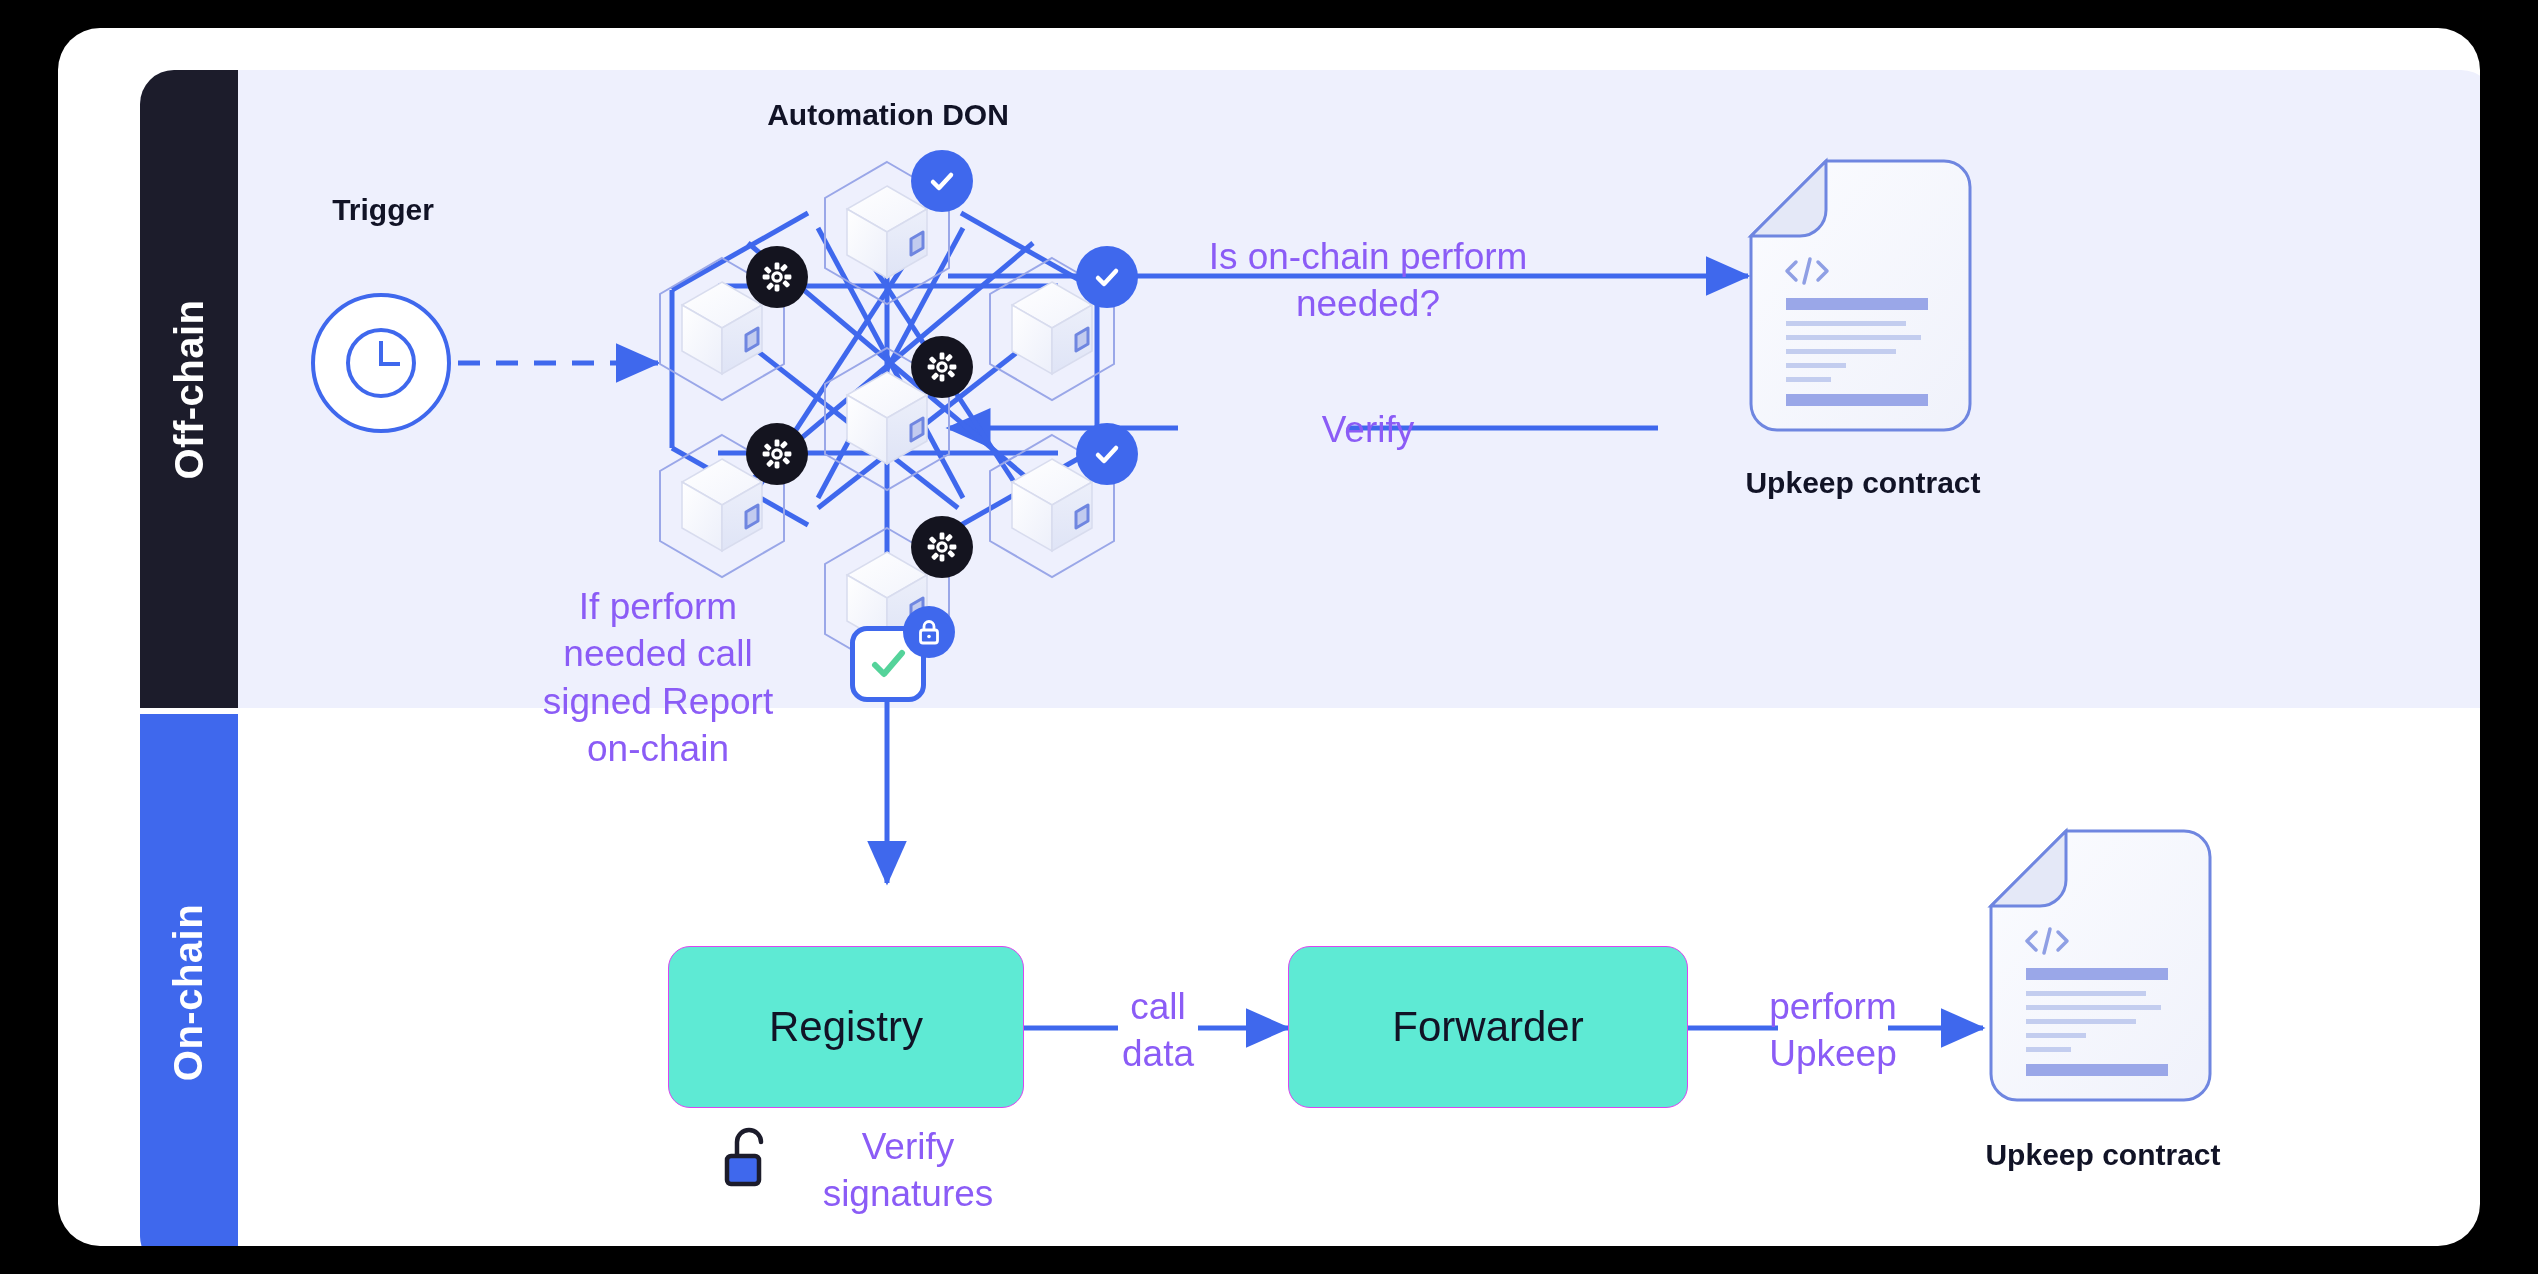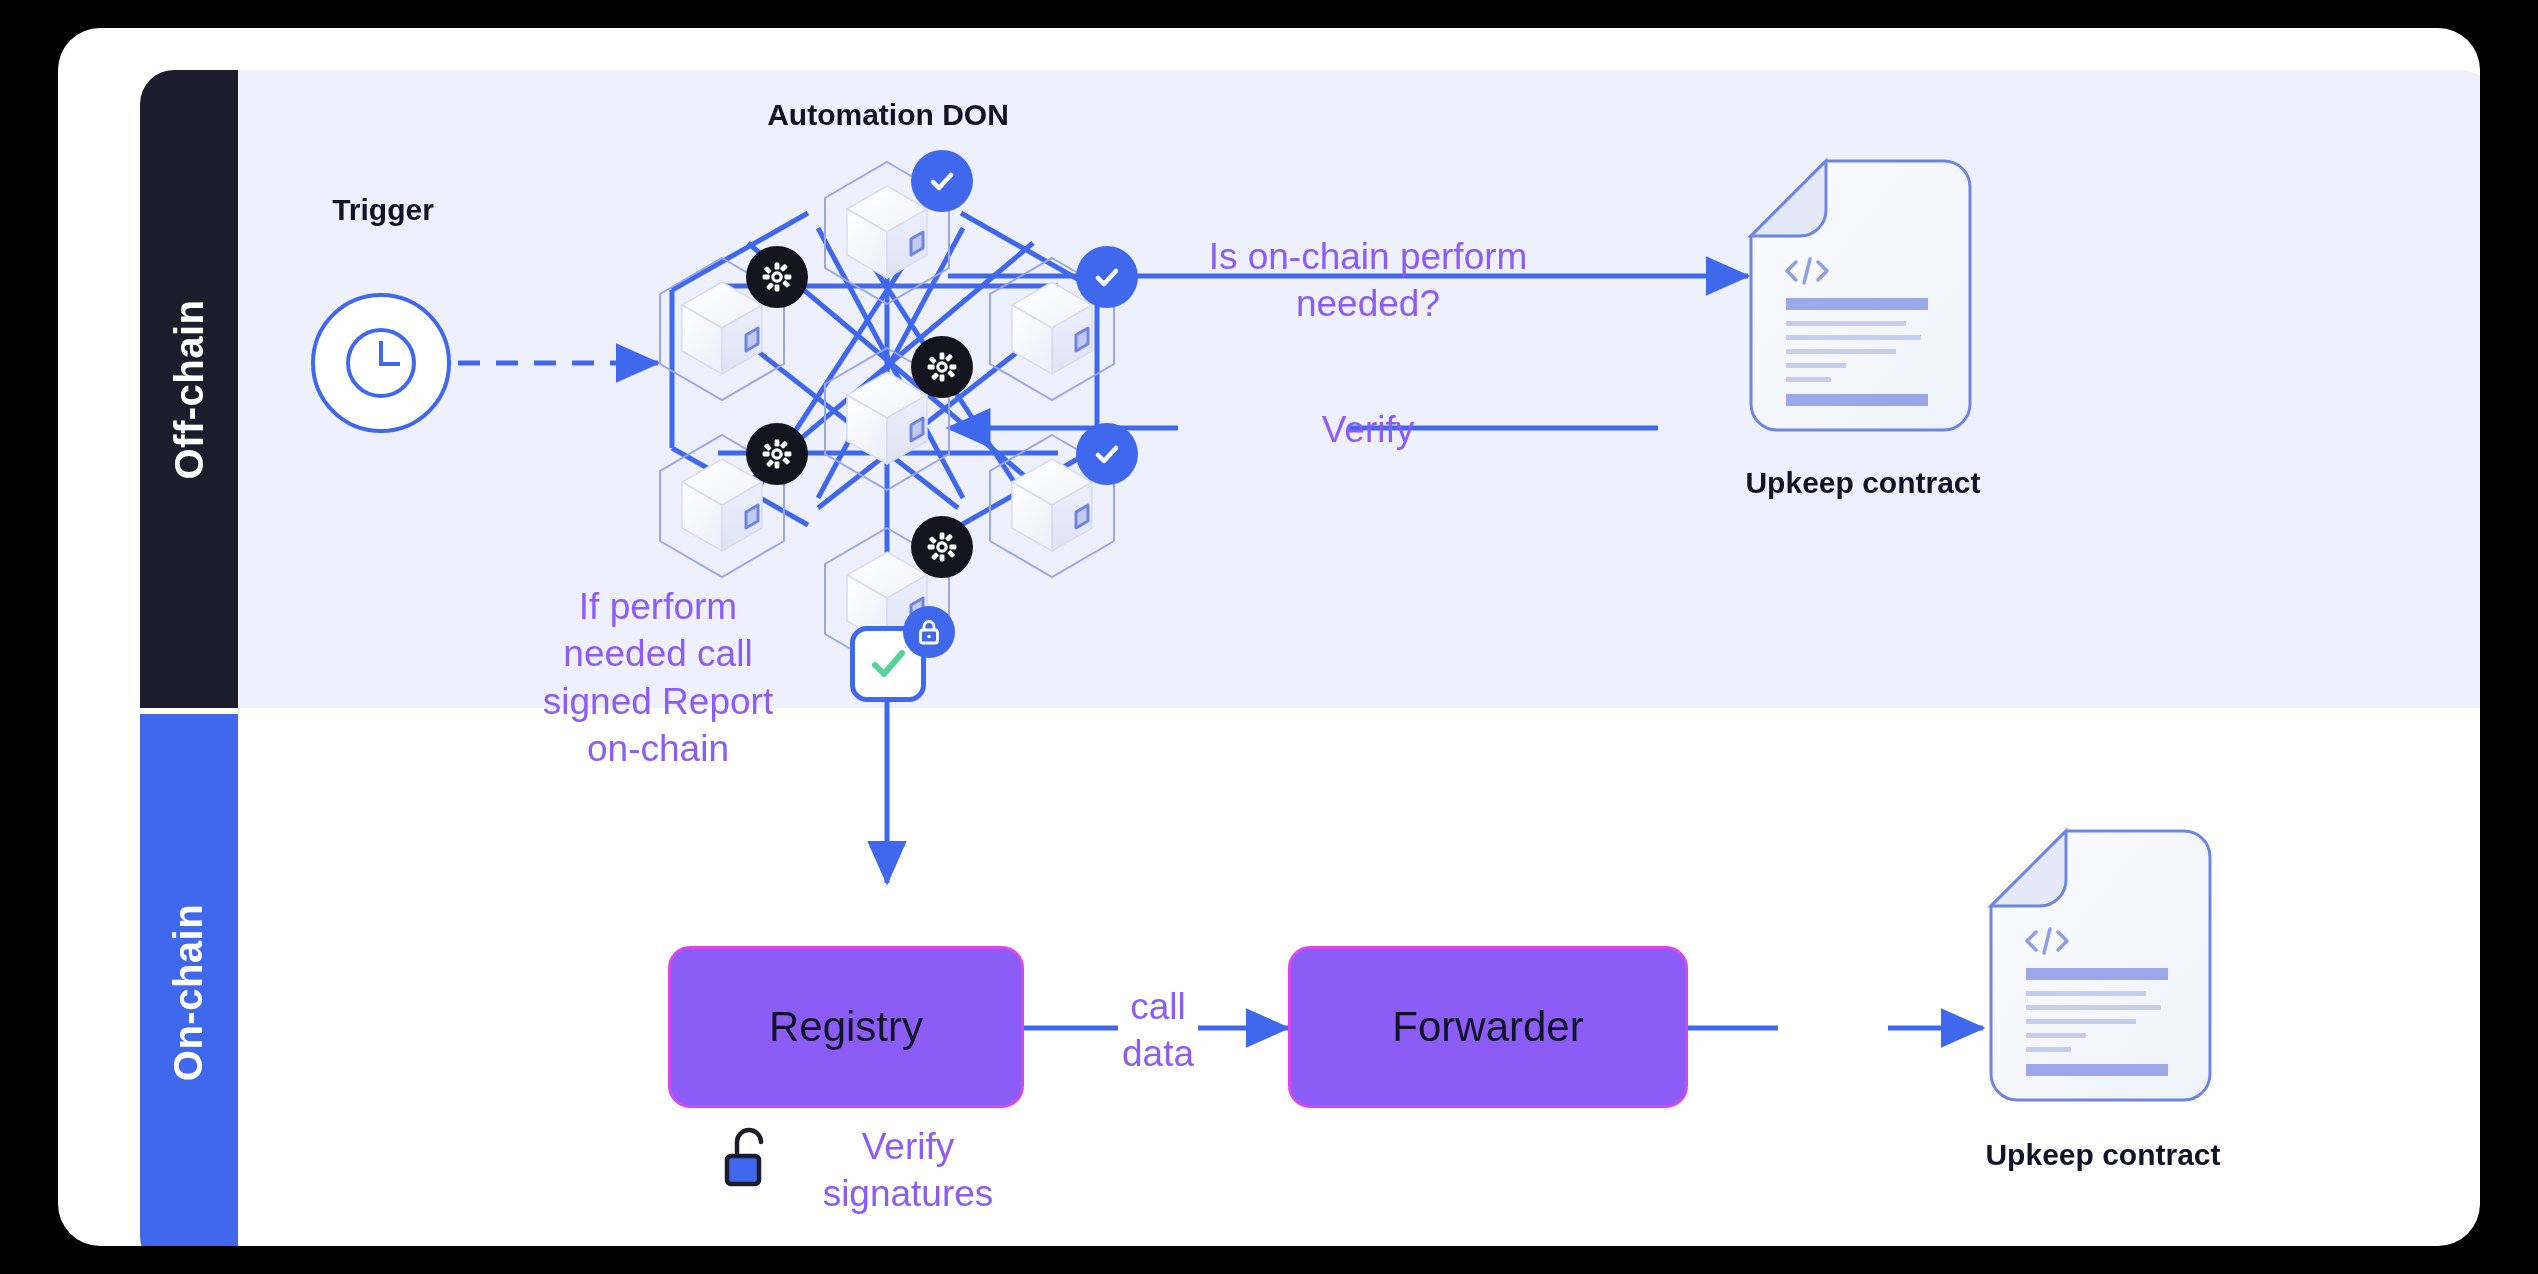--- a/index.html
+++ b/index.html
@@ -82,22 +82,22 @@
     left: 253px; top: 265px;
     width: 140px; height: 140px;
     border: 4px solid #3f68ed;
     border-radius: 50%;
     background: #ffffff;
     display: flex; align-items: center; justify-content: center;
   }
   
   .procbox {
     position: absolute;
-    background: #8b5cf6;
-    border: 3px solid #d946ef;
+    background: #5eead4;
+    border: 1px solid #d946ef;
     border-radius: 22px;
     display: flex;
     align-items: center;
     justify-content: center;
     color: #111326;
     font-size: 42px;
   }
   
   #signed-report {
     position: absolute;
@@ -416,20 +416,22 @@
       <span>Registry</span>
     </div>
 
     <div class="txt" style="left:1000px; top:955px; width:200px;">call
 data</div>
 
     <div class="procbox" style="left:1230px; top:918px; width:400px; height:162px;">
       <span>Forwarder</span>
     </div>
 
+    <div class="txt" style="left:1665px; top:955px; width:220px;">perform
+Upkeep</div>
 
     <div id="verify-unlock">
       <svg width="50" height="62" viewBox="0 0 50 62">
         <path d="M13 28 V14 a12 12 0 0 1 24 0" fill="none" stroke="#1c1c2b" stroke-width="4.5" stroke-linecap="round"></path>
         <rect x="3" y="28" width="32" height="28" rx="4" fill="#3f68ed" stroke="#1c1c2b" stroke-width="4.5"></rect>
       </svg>
     </div>
     <div class="txt" style="left:730px; top:1095px; width:240px;">Verify
 signatures</div>
 

